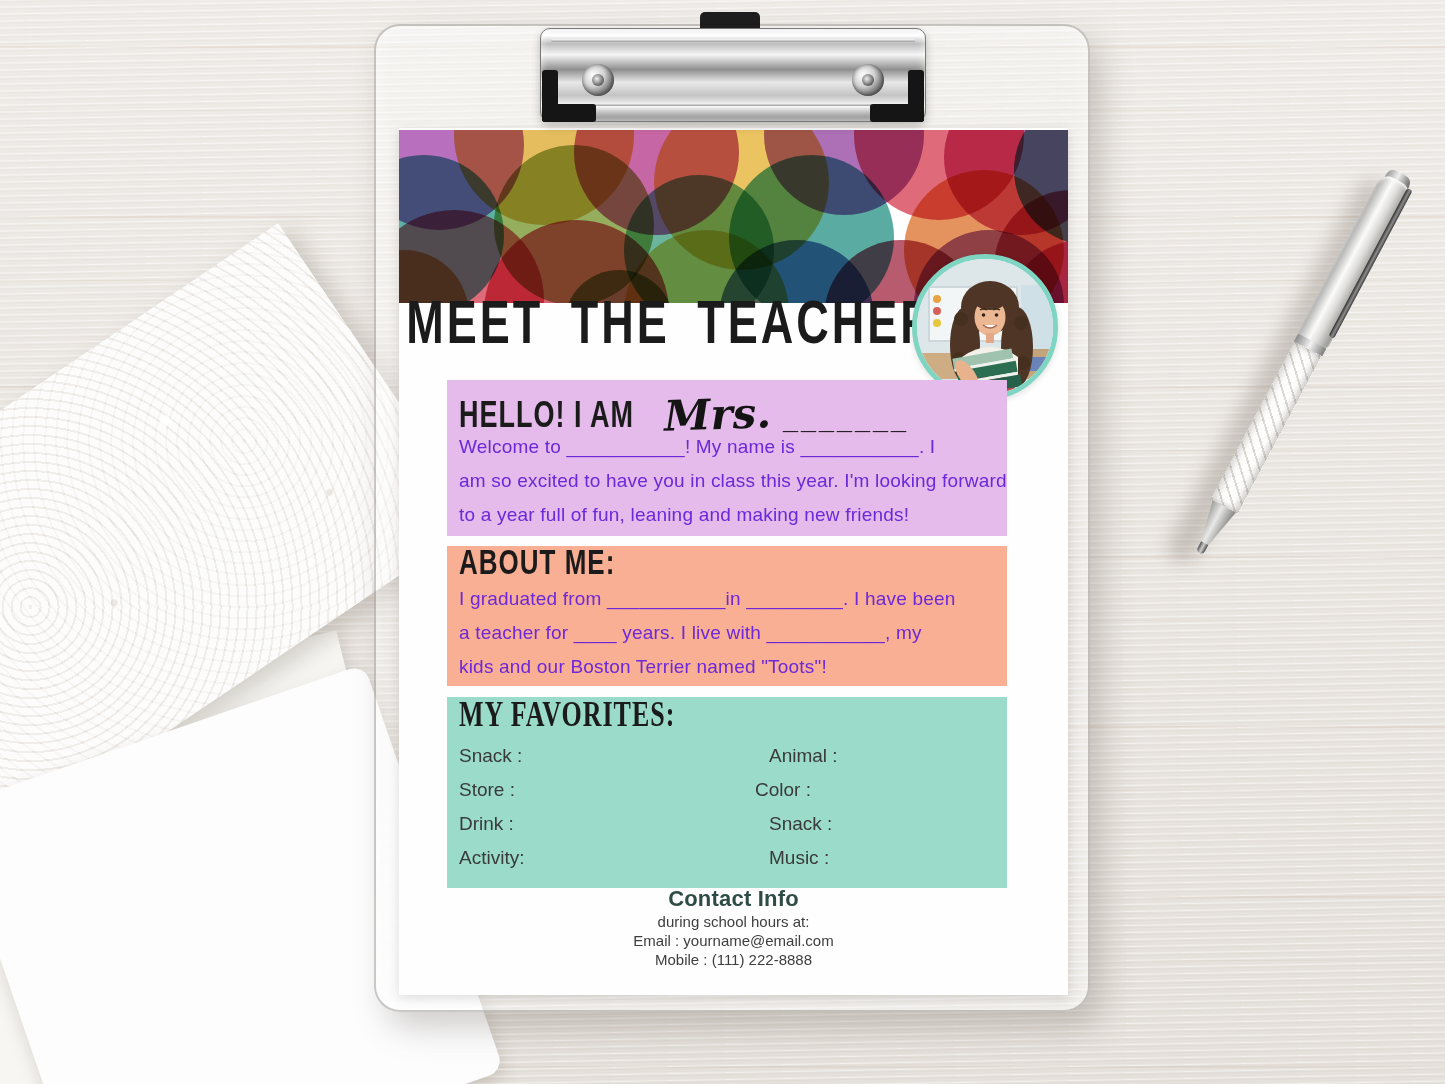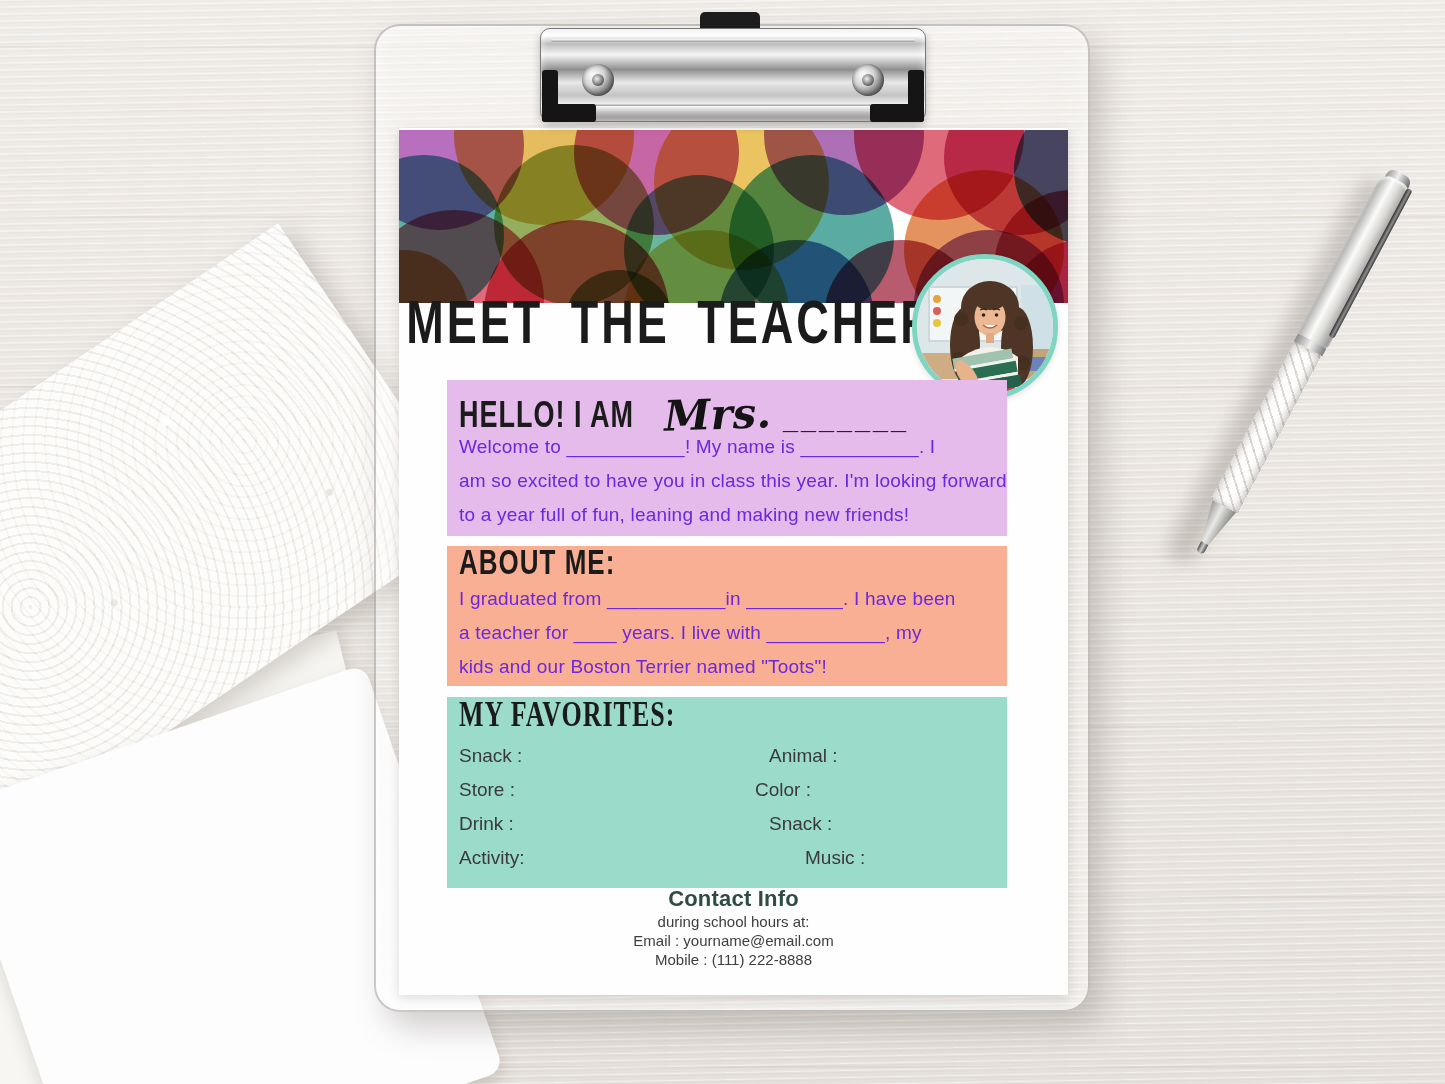--- a/index.html
+++ b/index.html
@@ -235,21 +235,21 @@
       <div class="sec-head" style="top:8px;font-family:Liberation Serif, serif;">
         <span class="marker">MY FAVORITES:</span>
       </div>
       <div class="fav-item" style="left:12px;top:48px;">Snack :</div>
       <div class="fav-item" style="left:12px;top:82px;">Store :</div>
       <div class="fav-item" style="left:12px;top:116px;">Drink :</div>
       <div class="fav-item" style="left:12px;top:150px;">Activity:</div>
       <div class="fav-item" style="left:322px;top:48px;text-align:center;">Animal :</div>
       <div class="fav-item" style="left:308px;top:82px;">Color :</div>
       <div class="fav-item" style="left:322px;top:116px;">Snack :</div>
-      <div class="fav-item" style="left:322px;top:150px;margin-left:36px;">Music :</div>
+      <div class="fav-item" style="left:322px;top:150px;">Music :</div>
     </div>
 
     <div class="contact">
       <div class="contact-head">Contact Info</div>
       <div class="contact-line">during school hours at:</div>
       <div class="contact-line">Email : yourname@email.com</div>
       <div class="contact-line">Mobile : (111) 222-8888</div>
     </div>
   </div>
 

